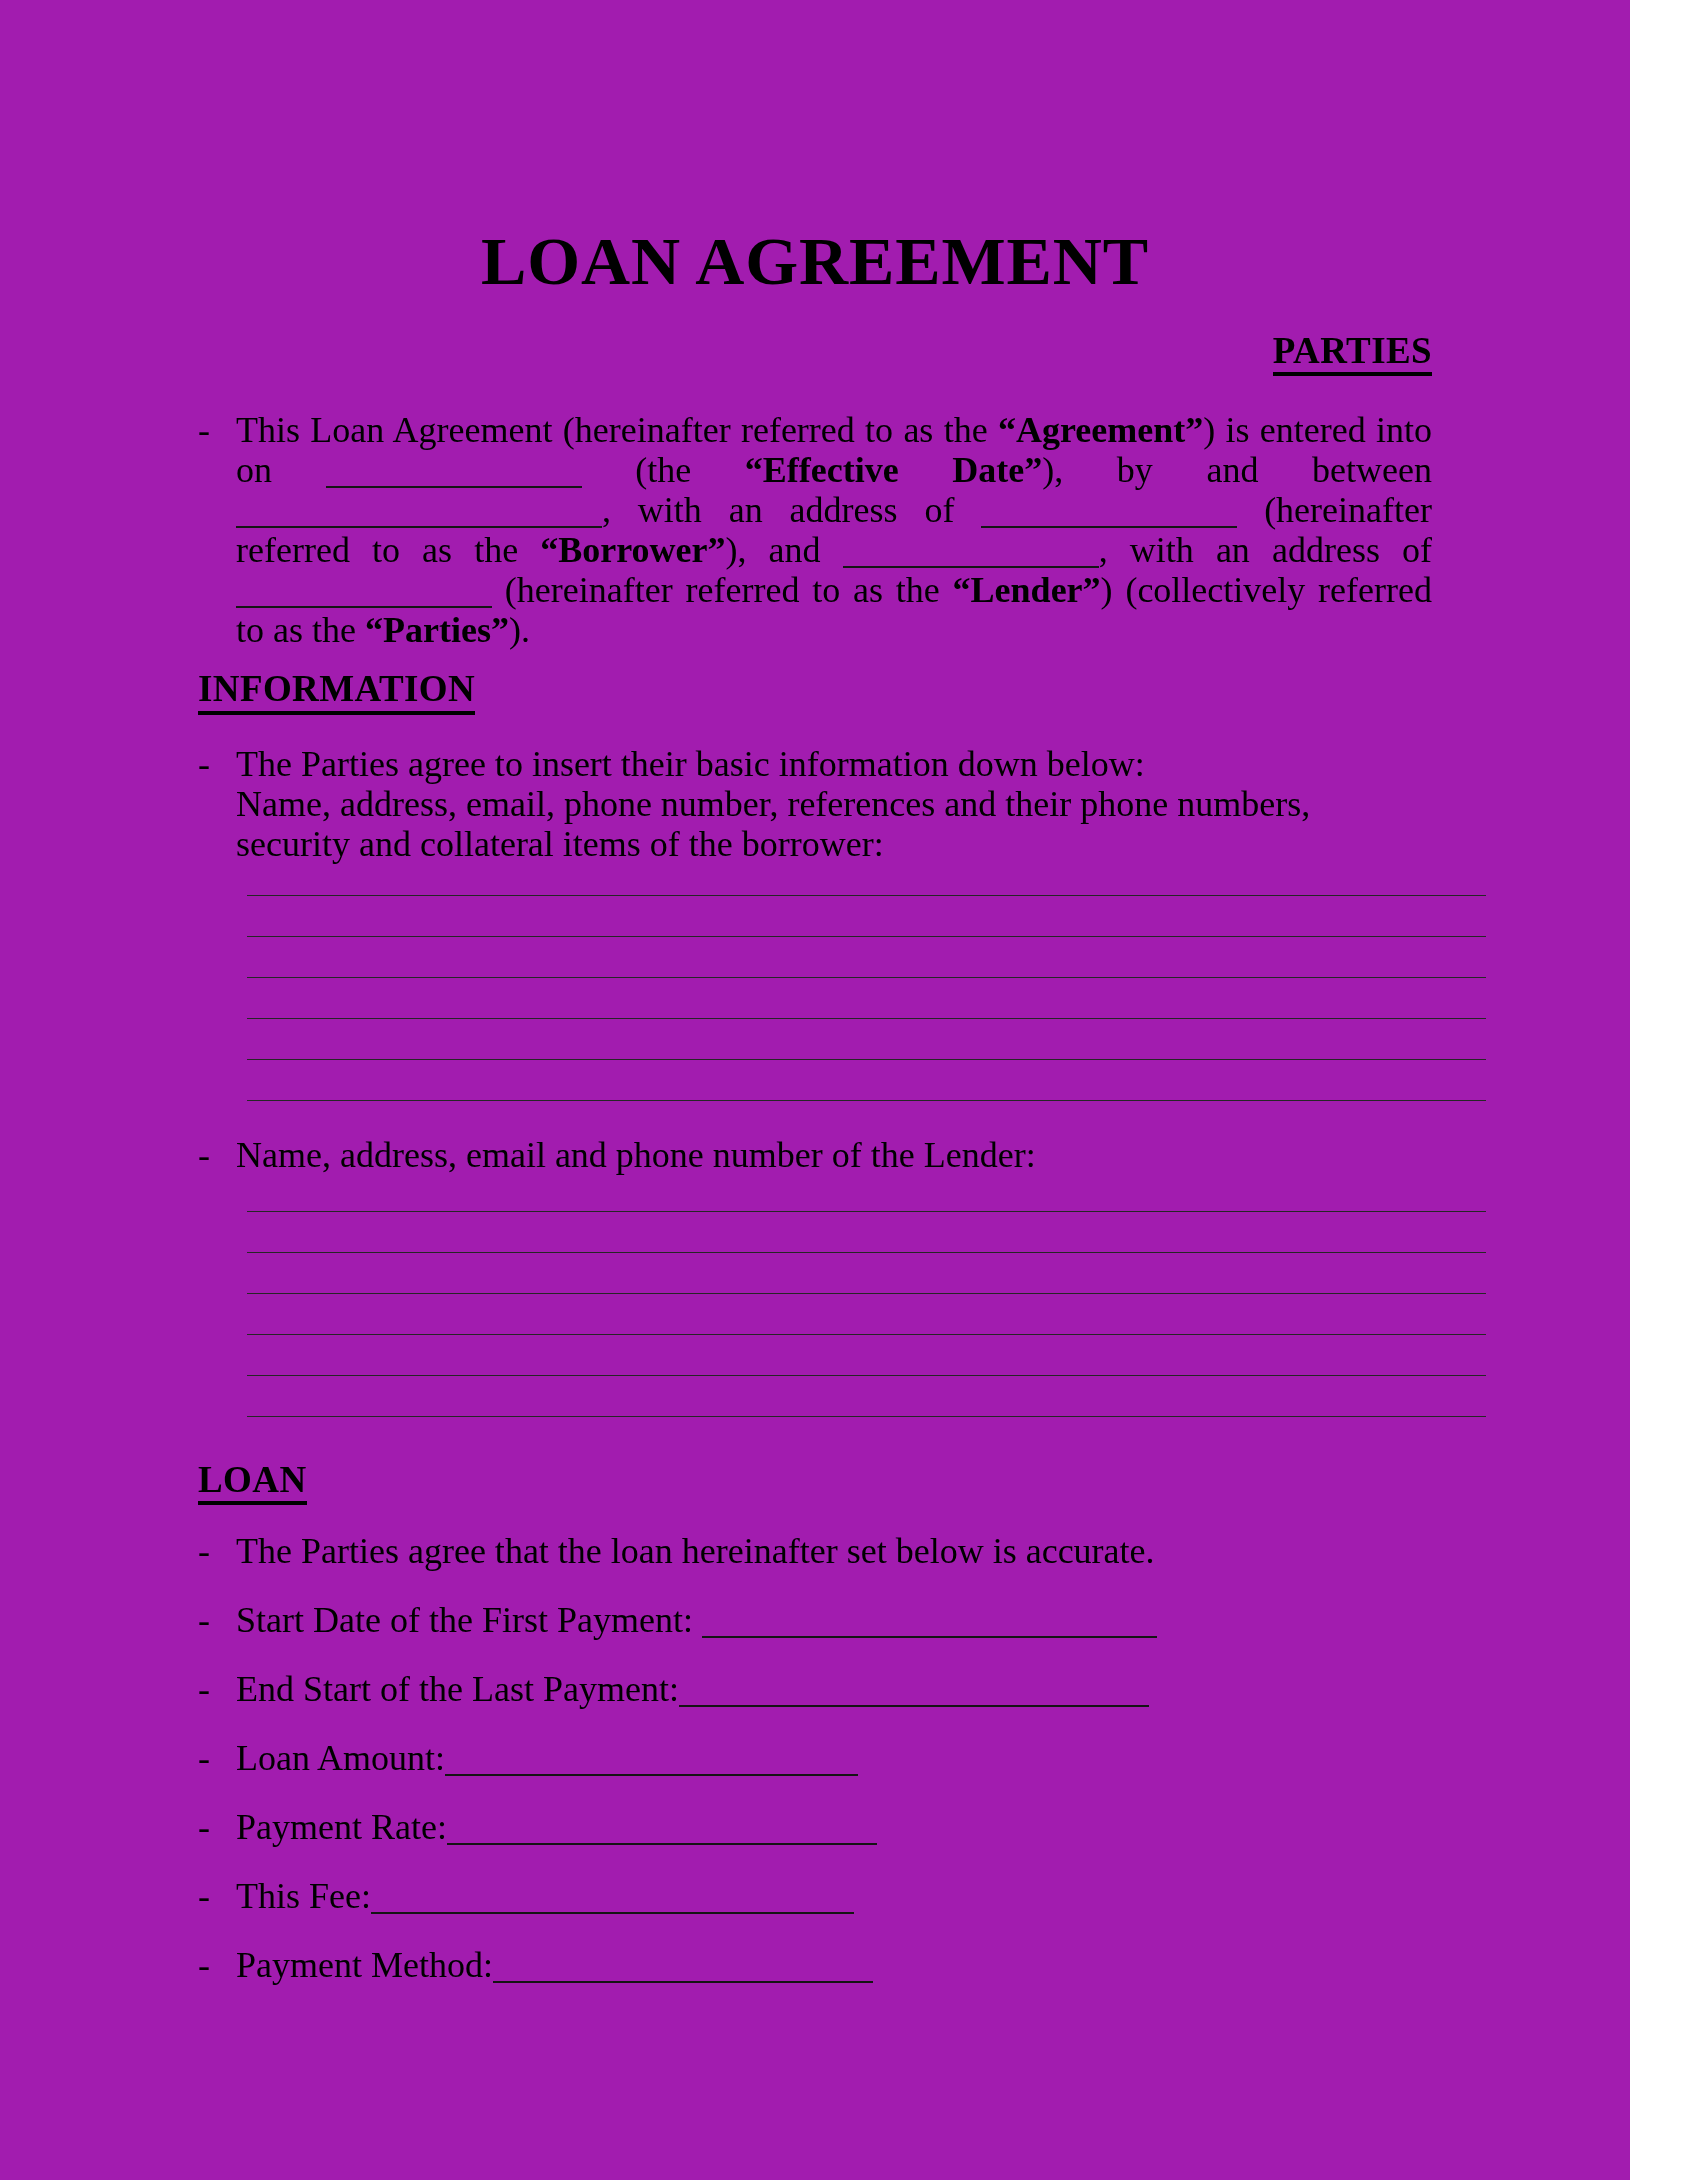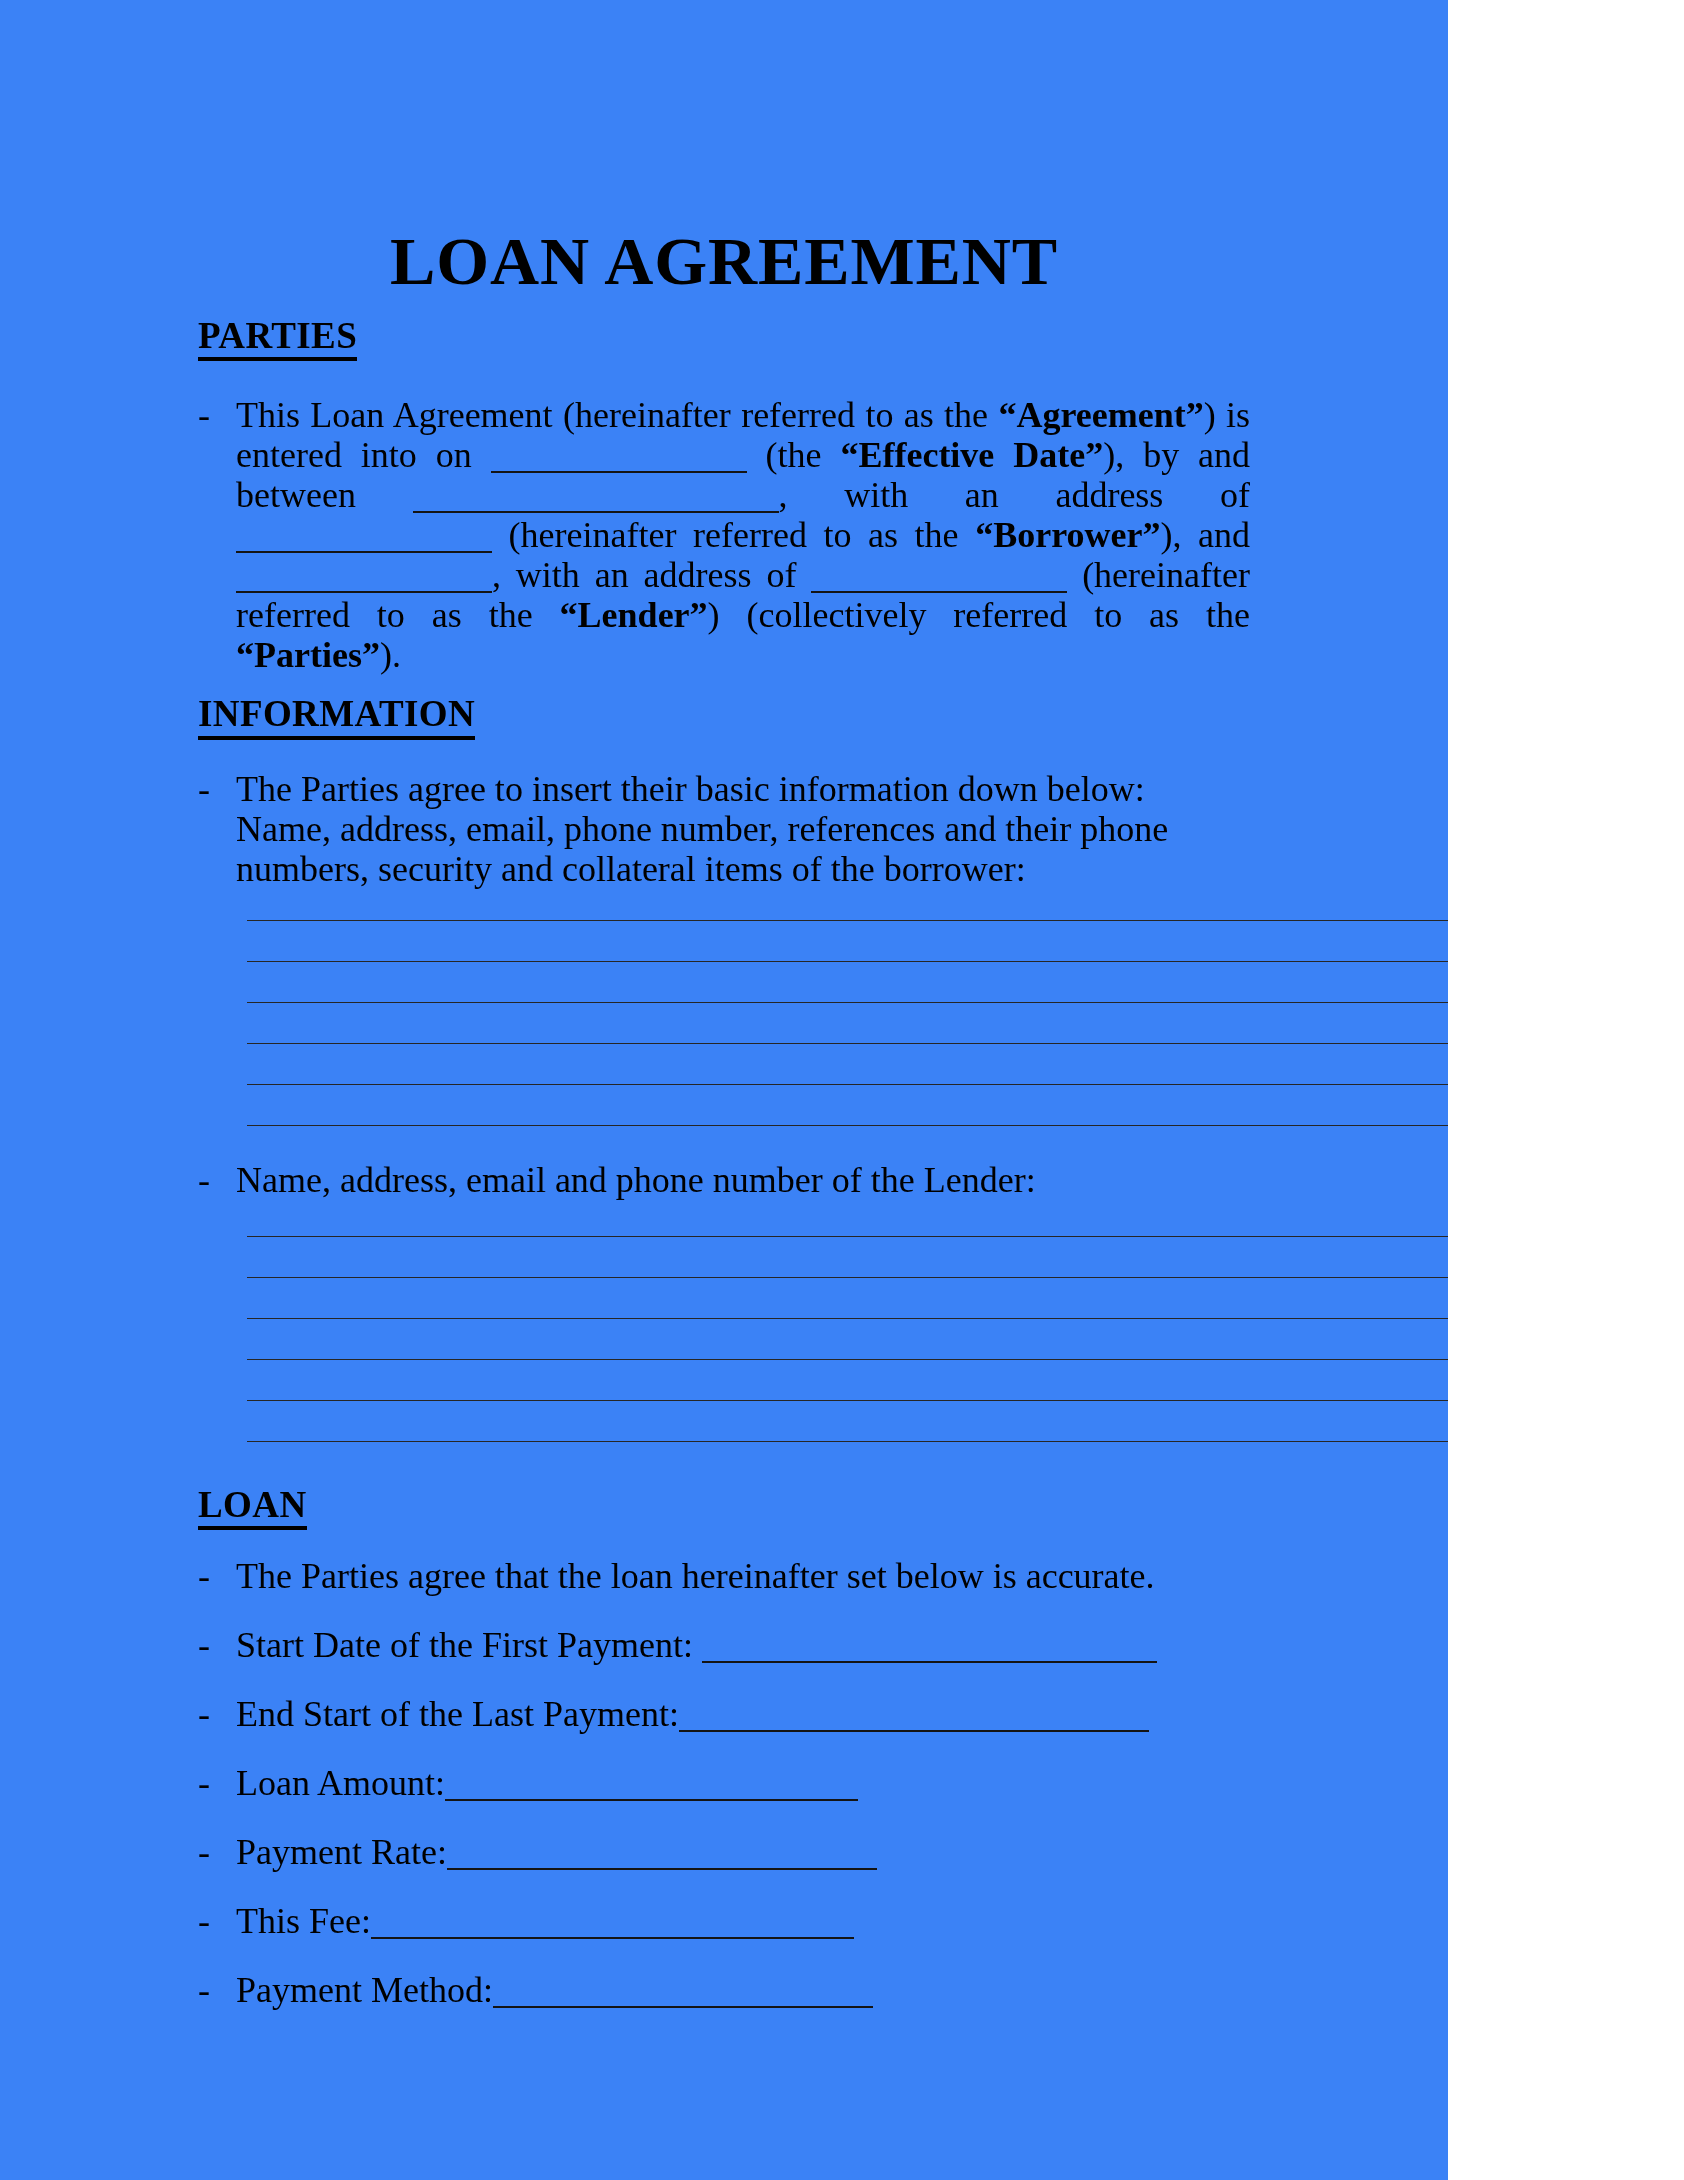--- a/index.html
+++ b/index.html
@@ -1,38 +1,38 @@
 <!DOCTYPE html>
 <html style="font-size:13.6px"><head>
 <meta charset="utf-8">
 <style>
   html,body{margin:0;padding:0;background:#ffffff;}
   .page{
     position:relative;
-    width:1448px;height:2181px;
+    width:1630px;height:2181px;
     box-sizing:border-box;
     padding:0 198px 0 198px;
-    background:#3b82f6;
+    background:#a21caf;
     color:#000;
     font-family:"Liberation Serif","DejaVu Serif",serif;
     font-size:36px;
     line-height:40px;
     overflow:hidden;
   }
   .title{
     margin:226px 0 0 0;
     font-size:68px;
     line-height:70px;
     font-weight:700;
     text-align:center;
     letter-spacing:0.9px;
     white-space:nowrap;
   }
   .h-row{display:block;}
-  .h-parties{margin-top:20px;}
+  .h-parties{margin-top:35px;text-align:right;}
   .h-info{margin-top:19px;}
   .h-loan{margin-top:43px;}
   .heading{
     display:inline-block;
     font-size:37px;
     line-height:37px;
     font-weight:700;
     letter-spacing:0.4px;
     padding-bottom:3.4px;
     border-bottom:4.3px solid #000;

